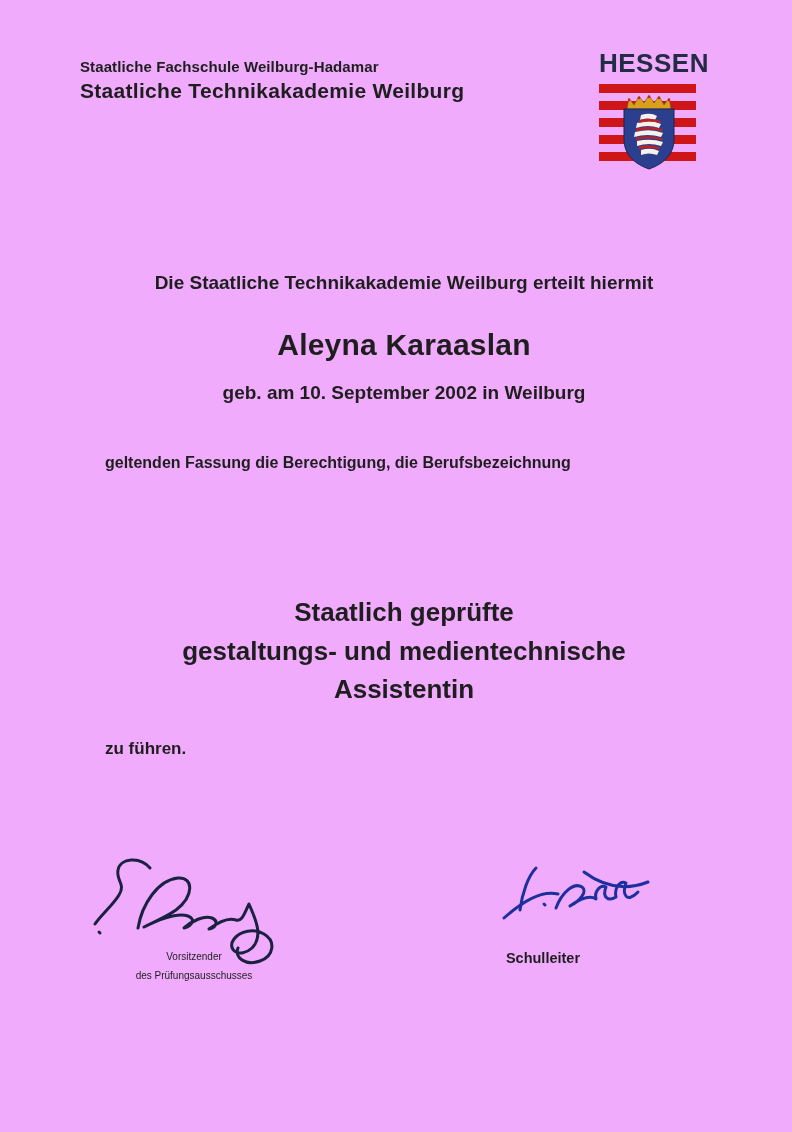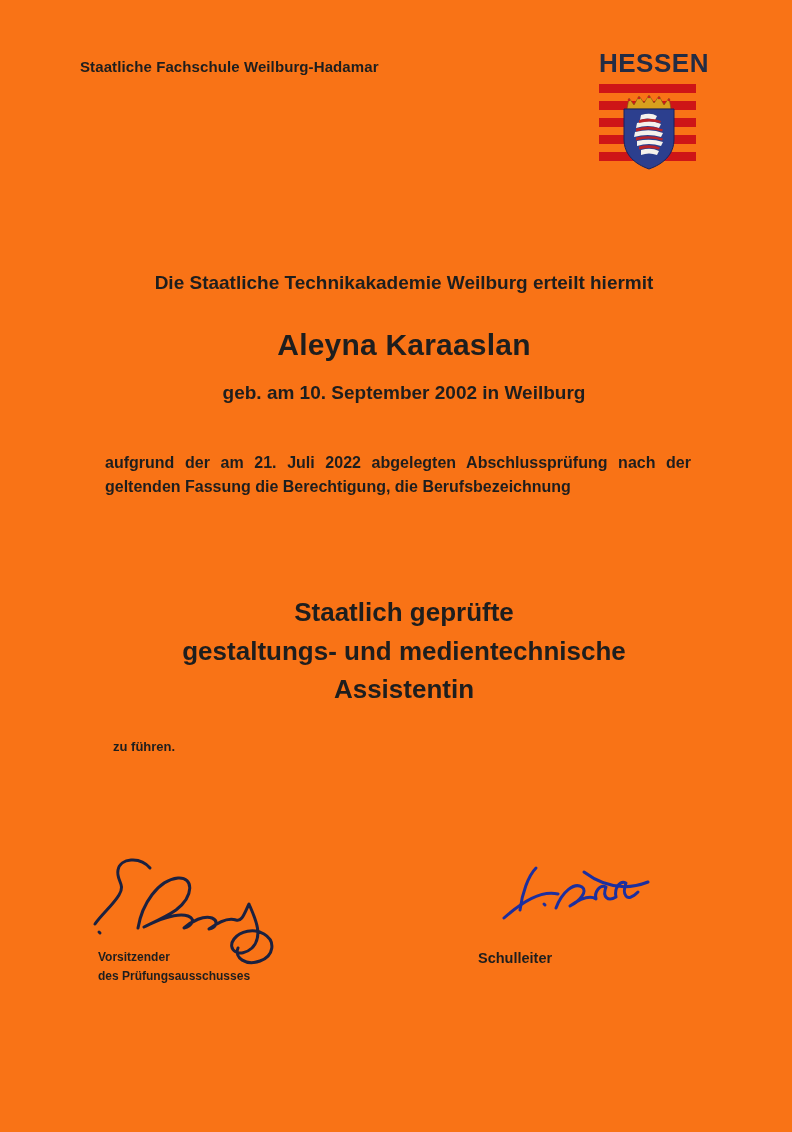--- a/index.html
+++ b/index.html
@@ -1,19 +1,19 @@
 <!DOCTYPE html>
 <html><head>
 <meta charset="utf-8">
 <style>
   html,body{margin:0;padding:0;background:#ffffff;}
   .page{
     position:relative;
     width:792px;height:1132px;
-    background:#f97316;
+    background:#f0abfc;
     font-family:"Liberation Sans", sans-serif;
     color:#1e1e1e;
     overflow:hidden;
   }
   
   .school-block{position:absolute;left:80px;top:58px;}
   .school-line1{font-size:15px;font-weight:700;letter-spacing:0.1px;}
   .school-line2{font-size:21px;font-weight:700;letter-spacing:0.3px;margin-top:4px;}
   .logo{position:absolute;left:599px;top:50px;width:100px;}
   .logo-wordmark{font-size:26px;font-weight:700;color:#232c44;letter-spacing:0.5px;line-height:1;text-align:center;}
@@ -26,36 +26,37 @@
   .intro{top:272px;font-size:19px;font-weight:600;}
   .name{top:328px;font-size:30px;font-weight:800;letter-spacing:0.2px;}
   .birth{top:382px;font-size:19px;font-weight:600;}
   .honor{top:593px;font-size:26px;font-weight:800;line-height:38.5px;}
   
   .paragraph{position:absolute;left:105px;top:451px;width:586px;
     font-size:16px;font-weight:600;line-height:23.6px;}
   .para-line{text-align:justify;text-align-last:justify;}
   .para-line.last{text-align-last:left;}
   
-  .closing{position:absolute;left:105px;top:739px;font-size:13px;font-weight:600;margin-left:8px;}
+  .closing{position:absolute;left:105px;top:739px;font-size:17px;font-weight:600;}
   .date{position:absolute;left:104px;top:836px;font-size:16.5px;font-weight:600;}
   .sig-left-svg{position:absolute;left:88px;top:854px;}
   .sig-right-svg{position:absolute;left:498px;top:860px;}
-  .sig-label-left{position:absolute;left:98px;top:948px;width:192px;
-    font-size:12px;font-weight:700;line-height:18.5px;}
-  .sig-label-right{position:absolute;left:478px;top:950px;width:130px;
+  .sig-label-left{position:absolute;left:98px;top:948px;width:192px;text-align:center;
+    font-size:10px;font-weight:400;line-height:18.5px;}
+  .sig-label-right{position:absolute;left:478px;top:950px;width:130px;text-align:center;
     font-size:14.5px;font-weight:600;}
 </style>
 </head>
 <body>
 
 <div class="page">
 
   <div class="school-block">
     <div class="school-line1">Staatliche Fachschule Weilburg-Hadamar</div>
+    <div class="school-line2">Staatliche Technikakademie Weilburg</div>
   </div>
 
   <div class="logo">
     <div class="logo-wordmark">HESSEN</div>
     <div class="stripes">
       <div class="stripe"></div>
       <div class="stripe"></div>
       <div class="stripe"></div>
       <div class="stripe"></div>
       <div class="stripe"></div>
@@ -83,21 +84,20 @@
       </g>
     </svg>
   </div>
 
   <div class="center-text intro">Die Staatliche Technikakademie Weilburg erteilt hiermit</div>
 
   <div class="center-text name">Aleyna Karaaslan</div>
   <div class="center-text birth">geb. am 10. September 2002 in Weilburg</div>
 
   <div class="paragraph">
-    <div class="para-line">aufgrund der am 21. Juli 2022 abgelegten Abschlussprüfung nach der</div>
     <div class="para-line last">geltenden Fassung die Berechtigung, die Berufsbezeichnung</div>
   </div>
 
   <div class="center-text honor">
     <div>Staatlich geprüfte</div>
     <div>gestaltungs- und medientechnische</div>
     <div>Assistentin</div>
   </div>
 
   <div class="closing">zu führen.</div>

